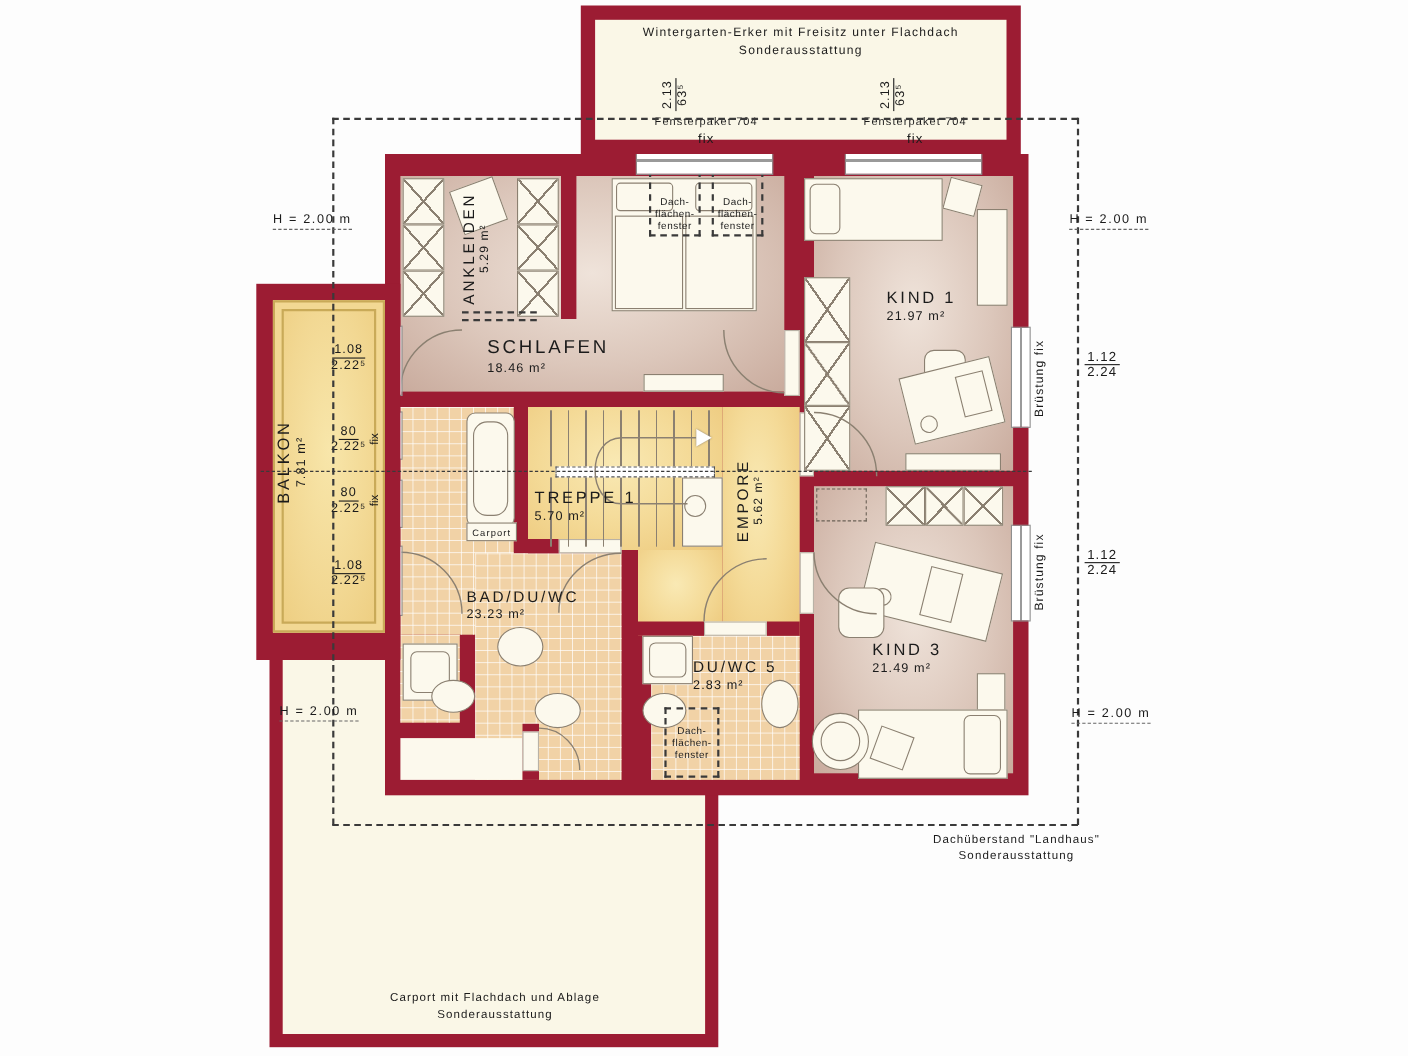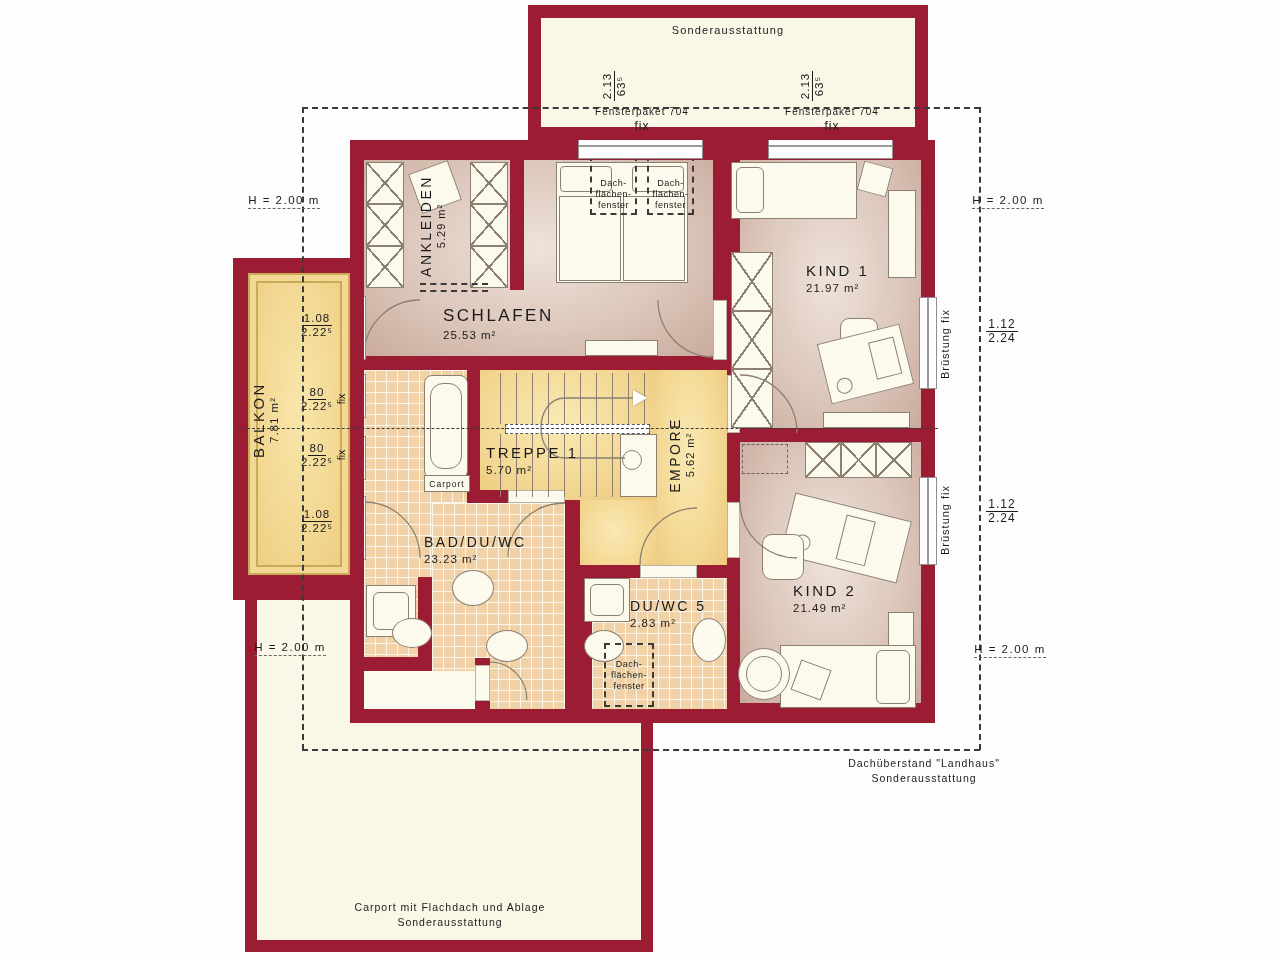--- a/index.html
+++ b/index.html
@@ -210,20 +210,21 @@
   <div class="a winv" style="left:919px;top:297px;width:18px;height:92px"></div>
   <div class="a winv" style="left:919px;top:477px;width:18px;height:88px"></div>
   <div class="a winv" style="left:347px;top:296px;width:19px;height:64px"></div>
   <div class="a winv" style="left:347px;top:374px;width:19px;height:44px"></div>
   <div class="a winv" style="left:347px;top:436px;width:19px;height:44px"></div>
   <div class="a winv" style="left:347px;top:496px;width:19px;height:64px"></div>
 
   <div class="a wall" style="left:528px;top:5px;width:400px;height:135px"></div>
   <div class="a cream" style="left:541px;top:18px;width:374px;height:109px"></div>
   <div class="a lbl ctr" style="left:528px;top:22px;width:400px;font-size:11px;letter-spacing:1.2px;line-height:16px">
+    <div>Wintergarten-Erker mit Freisitz unter Flachdach</div>
     <div>Sonderausstattung</div>
   </div>
   <div class="a frac rot" style="left:592px;top:69px;width:52px;height:34px">
     <span class="t">2.13</span><br>
     <span>63⁵</span>
   </div>
   <div class="a frac rot" style="left:790px;top:69px;width:52px;height:34px">
     <span class="t">2.13</span><br>
     <span>63⁵</span>
   </div>
@@ -262,21 +263,21 @@
   <div class="a dashh" style="left:302px;top:107px;width:678px"></div>
   <div class="a dashh" style="left:302px;top:749px;width:678px"></div>
   <div class="a" style="left:237px;top:428px;width:701px;border-top:1.5px dashed #3a3a3a"></div>
 
   <div class="a rot ctr" style="left:373px;top:206px;width:130px;height:40px">
     <div class="lbl" style="font-size:14px;letter-spacing:2.5px">ANKLEIDEN</div>
     <div class="lbl" style="font-size:11px;letter-spacing:1px;margin-top:1px">5.29 m²</div>
   </div>
   <div class="a" style="left:443px;top:306px">
     <div class="lbl rname" style="font-size:17px">SCHLAFEN</div>
-    <div class="lbl rarea">25.53 m²</div>
+    <div class="lbl rarea">18.46 m²</div>
   </div>
   <div class="a" style="left:806px;top:262px">
     <div class="lbl rname">KIND 1</div>
     <div class="lbl rarea">21.97 m²</div>
   </div>
   <div class="a" style="left:486px;top:444px">
     <div class="lbl rname">TREPPE 1</div>
     <div class="lbl rarea">5.70 m²</div>
   </div>
   <div class="a rot ctr" style="left:631px;top:436px;width:110px;height:38px">
@@ -285,21 +286,21 @@
   </div>
   <div class="a" style="left:424px;top:534px">
     <div class="lbl rname" style="font-size:14px">BAD/DU/WC</div>
     <div class="lbl rarea">23.23 m²</div>
   </div>
   <div class="a" style="left:630px;top:598px">
     <div class="lbl rname" style="font-size:14px">DU/WC 5</div>
     <div class="lbl rarea">2.83 m²</div>
   </div>
   <div class="a" style="left:793px;top:582px">
-    <div class="lbl rname">KIND 2</div>
+    <div class="lbl rname">KIND 3</div>
     <div class="lbl rarea">21.49 m²</div>
   </div>
 
   <div class="a lbl ctr" style="left:228px;top:190px;width:112px"><span class="hmark">H = 2.00 m</span></div>
   <div class="a lbl ctr" style="left:950px;top:190px;width:116px"><span class="hmark">H = 2.00 m</span></div>
   <div class="a lbl ctr" style="left:234px;top:637px;width:112px"><span class="hmark">H = 2.00 m</span></div>
   <div class="a lbl ctr" style="left:952px;top:639px;width:116px"><span class="hmark">H = 2.00 m</span></div>
 
   <div class="a rot lbl ctr" style="left:905px;top:336px;width:84px;height:16px;font-size:11px;letter-spacing:1px">Brüstung fix</div>
   <div class="a rot lbl ctr" style="left:905px;top:512px;width:84px;height:16px;font-size:11px;letter-spacing:1px">Brüstung fix</div>

